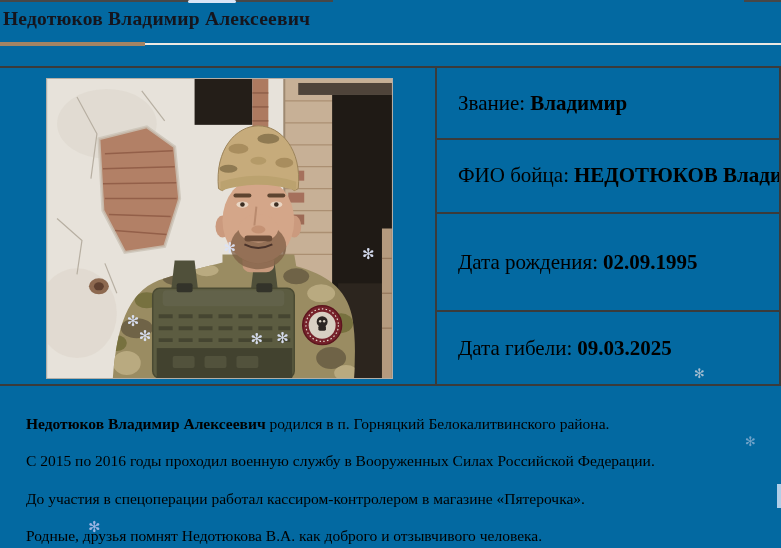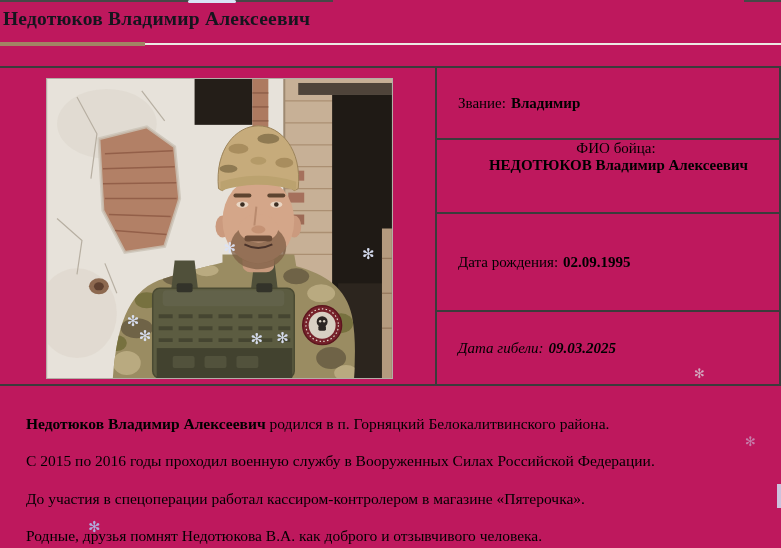--- a/index.html
+++ b/index.html
@@ -1,36 +1,36 @@
 <!DOCTYPE html>
 <html><head>
 <meta charset="utf-8">
 <style>
   html,body{margin:0;padding:0;background:#ffffff;}
-  .page{position:relative;width:781px;height:548px;background:#be185d;overflow:hidden;
+  .page{position:relative;width:781px;height:548px;background:#0369a1;overflow:hidden;
         font-family:"Liberation Serif","DejaVu Serif",serif;color:#000;}
   
   .art-line{position:absolute;background:#474747;}
   .art-blue{position:absolute;background:#d9e5f6;border-radius:2px;}
   
   .title{position:absolute;left:3px;top:8px;font-size:19.5px;font-weight:bold;
          color:#15151d;white-space:nowrap;letter-spacing:.2px;}
   .accent-bar{position:absolute;left:0;top:42px;width:145px;height:4px;}
   .accent-rest{position:absolute;left:145px;top:43px;right:0;height:2px;background:#ece9e3;}
   
   .tablebox{position:absolute;left:0;top:66px;width:781px;height:320px;box-sizing:border-box;
             border-top:2px solid #3b3b3b;border-bottom:2px solid #3b3b3b;border-right:2px solid #3b3b3b;}
   .vdivider{position:absolute;left:435px;top:66px;width:2px;height:320px;background:#3b3b3b;}
   .rows{position:absolute;left:437px;top:68px;width:342px;height:316px;display:flex;flex-direction:column;}
   .row{box-sizing:border-box;display:flex;align-items:center;padding-left:21px;
-       font-size:15px;white-space:nowrap;overflow:hidden;}
+       font-size:21px;white-space:nowrap;overflow:hidden;}
   .row.b1{height:77px;border-bottom:2px solid #3b3b3b;}
-  .row.b2{height:79px;border-bottom:2px solid #3b3b3b;flex-direction:column;}
+  .row.b2{height:79px;border-bottom:2px solid #3b3b3b;}
   .row.b3{height:105px;border-bottom:2px solid #3b3b3b;}
-  .row.b4{height:77px;font-style:italic;}
+  .row.b4{height:77px;}
   .row .lbl{margin-right:5px;}
   .row .val{font-weight:bold;}
   
   .photo{position:absolute;left:46px;top:78px;width:347px;height:301px;box-sizing:border-box;
          border:1px solid #b3aea6;overflow:hidden;}
   .photo svg{display:block;}
   
   .bio{position:absolute;left:14px;top:399px;right:8px;font-size:15.5px;line-height:25.3px;}
   .bio p{margin:12px;white-space:nowrap;overflow:hidden;}
   .bio .lead{font-weight:bold;}

